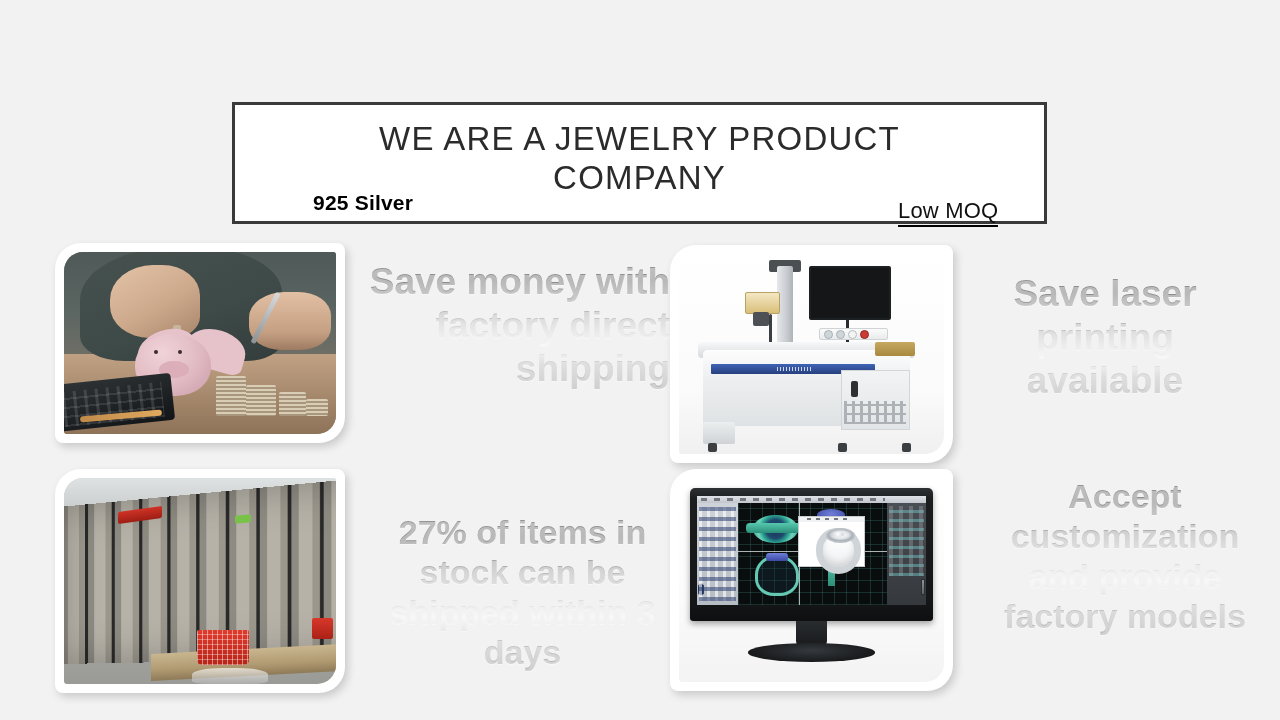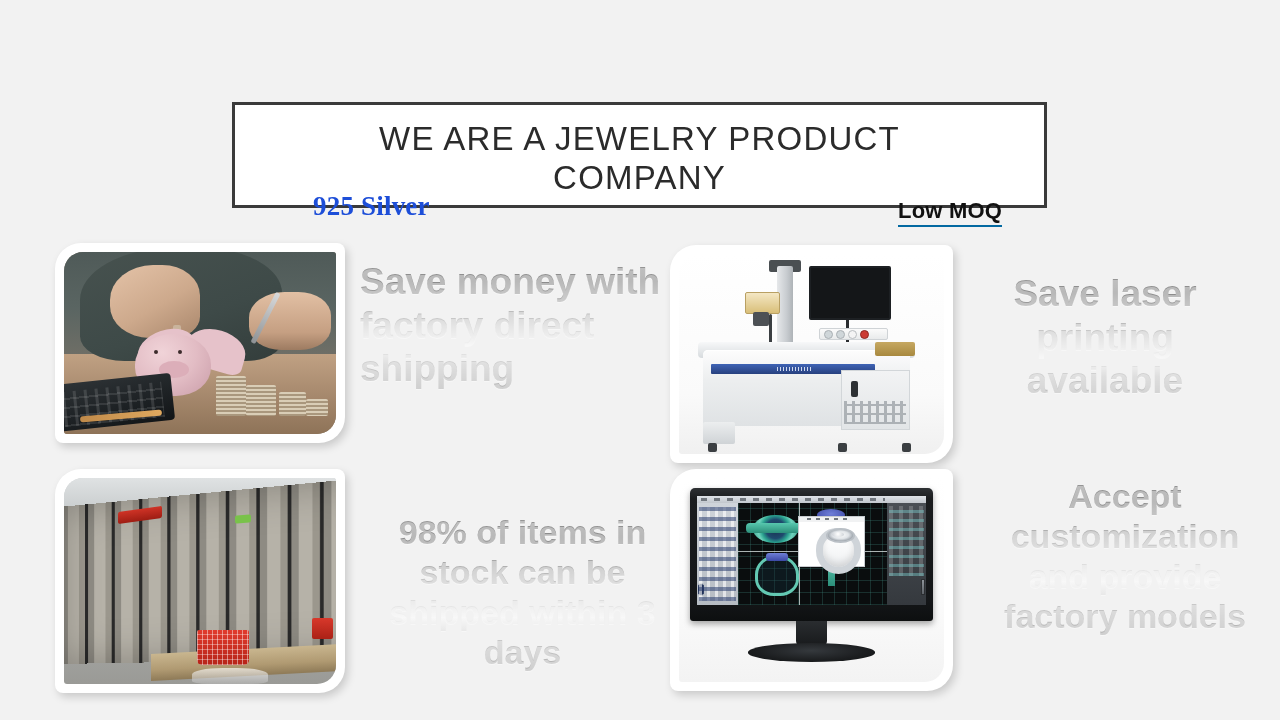--- a/index.html
+++ b/index.html
@@ -23,21 +23,21 @@
     height: 720px;
     background: #f2f2f2;
   }
 
   
   .title-box {
     position: absolute;
     left: 232px;
     top: 102px;
     width: 815px;
-    height: 106px;
+    height: 122px;
     background: #ffffff;
     border: 3px solid #3a3a3a;
     box-sizing: border-box;
     padding-left: 20px;
   }
   .title-heading {
     position: absolute;
     left: 0;
     top: 14px;
     width: 100%;
@@ -47,36 +47,36 @@
     font-size: 33px;
     line-height: 39px;
     letter-spacing: 1.2px;
     color: #2b2b2b;
     white-space: pre-line;
   }
   .badge-left {
     position: absolute;
     left: 78px;
     top: 86px;
-    font-family: Liberation Serif, serif;
+    font-family: Liberation Sans, sans-serif;
     font-weight: bold;
-    font-size: 27px;
-    color: #1d4ed8;
+    font-size: 21px;
+    color: #000000;
     letter-spacing: 0.2px;
   }
   .badge-right {
     position: absolute;
     left: 663px;
     top: 93px;
     font-family: "Liberation Sans", sans-serif;
-    font-weight: bold;
+    font-weight: normal;
     font-size: 22px;
     color: #111111;
     letter-spacing: 0.2px;
-    border-bottom: 2px solid #0369a1;
+    border-bottom: 2px solid #000000;
     padding-bottom: 1px;
   }
 
   
   .photo-frame {
     position: absolute;
     background: #ffffff;
     border-radius: 26px 8px 26px 8px;
     box-shadow: 3px 4px 9px rgba(0,0,0,0.17);
     padding: 9px;
@@ -495,21 +495,21 @@
     line-height: 1.18;
     background: linear-gradient(180deg,
         #9b9b9b 0%, #8a8a8a 16%, #b9b9b9 38%,
         #d9d9d9 53%, #f3f3f3 66%, #c9c9c9 80%, #aeaeae 100%);
     -webkit-background-clip: text;
     background-clip: text;
     color: transparent;
     -webkit-text-fill-color: transparent;
     text-shadow: 0 1px 0 rgba(255,255,255,0.4);
   }
-  .cap-save   { left: 360px; top: 260px; width: 310px; text-align: left; font-size: 37px; }
+  .cap-save   { left: 360px; top: 260px; width: 310px; text-align: right; font-size: 37px; }
   .cap-laser  { left: 980px; top: 272px; width: 250px; text-align: center; font-size: 37px; }
   .cap-stock  { left: 375px; top: 512px; width: 295px; text-align: center; font-size: 34px; }
   .cap-custom { left: 980px; top: 476px; width: 290px; text-align: center; font-size: 34px; }
 </style>
 </head>
 <body>
 
 <div class="slide">
 
   <div class="title-box">
@@ -625,17 +625,17 @@
         <div class="cad-neck"></div>
         <div class="cad-base"></div>
       </div>
     </div>
   </div>
 
   <div class="caption cap-save">Save money with factory direct shipping</div>
 
   <div class="caption cap-laser">Save laser printing available</div>
 
-  <div class="caption cap-stock">98% of items in stock can be shipped within 3 days</div>
+  <div class="caption cap-stock">27% of items in stock can be shipped within 3 days</div>
 
   <div class="caption cap-custom">Accept customization and provide factory models</div>
 
 </div>
 
 </body></html>

